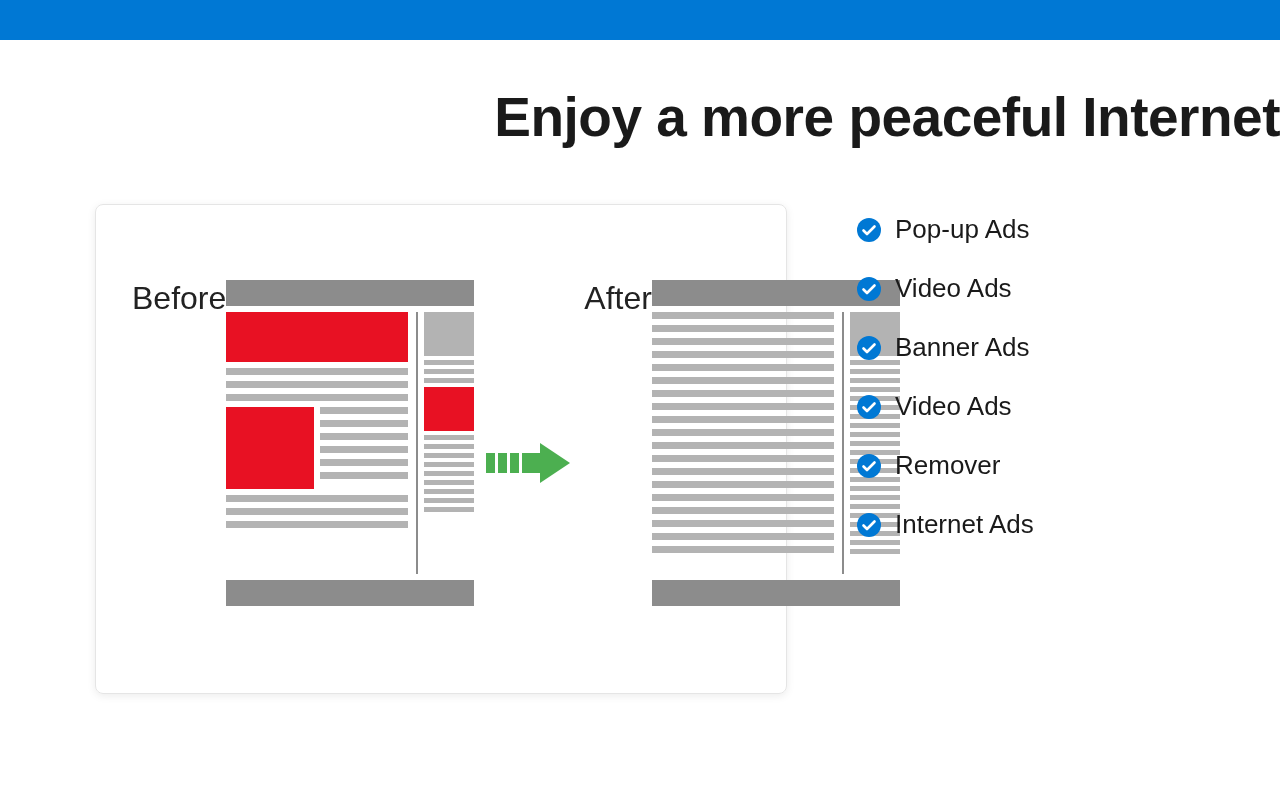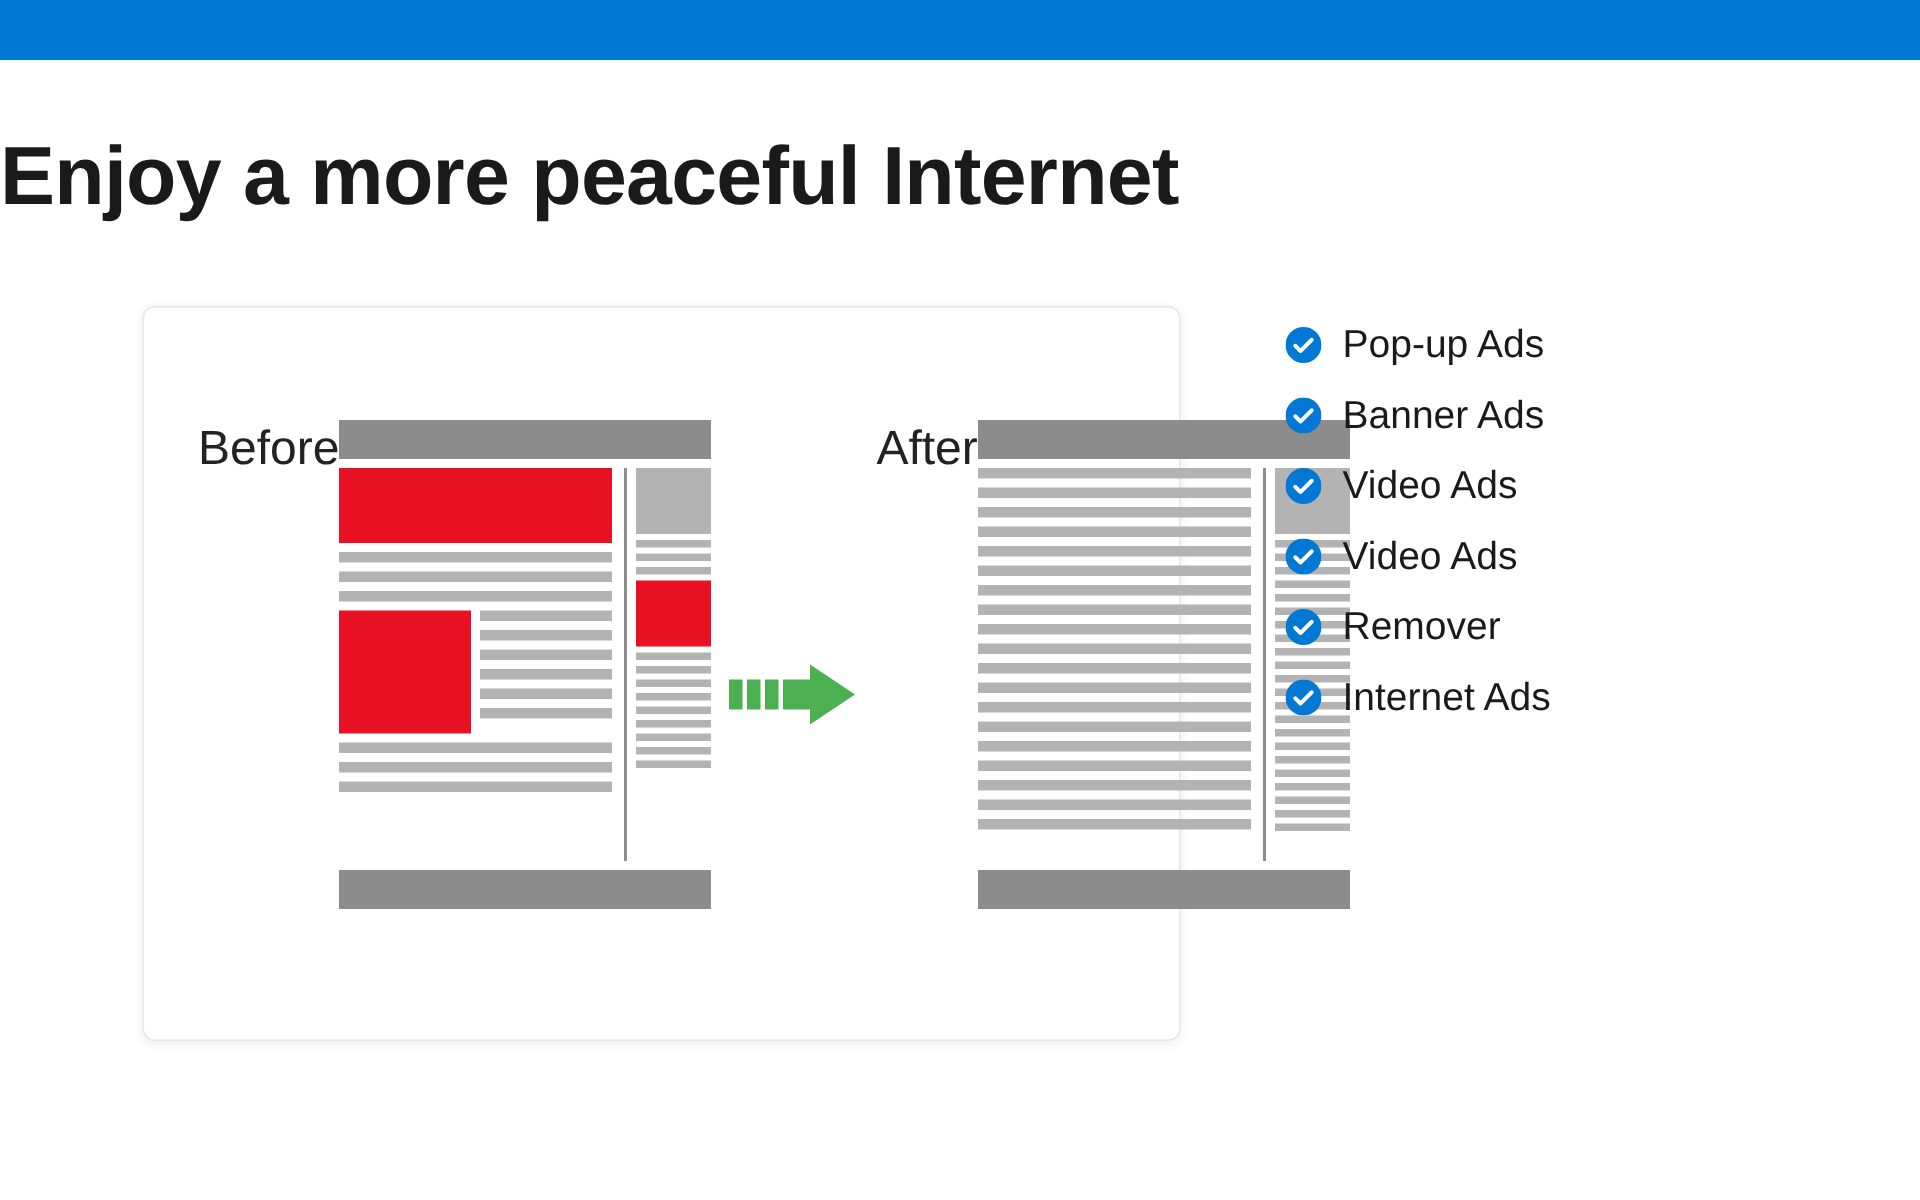--- a/index.html
+++ b/index.html
@@ -9,21 +9,21 @@
       height: 800px;
       background: #fff;
       overflow: hidden;
     }
     .top-bar {
       width: 100%;
       height: 40px;
       background: #0078d4;
     }
     .main-heading {
-      text-align: left;
+      text-align: right;
       font-size: 55px;
       font-weight: 700;
       color: #1a1a1a;
       margin-top: 45px;
       margin-bottom: 55px;
       letter-spacing: -0.5px;
     }
     .content {
       display: flex;
       align-items: flex-start;
@@ -151,21 +151,21 @@
     .features-title {
       font-size: 28px;
       font-weight: 700;
       color: #1a1a1a;
       margin-bottom: 22px;
     }
     .feature-list {
       list-style: none;
       display: flex;
       flex-direction: column;
-      gap: 16px;
+      gap: 28px;
     }
     .feature-item {
       display: flex;
       align-items: center;
       gap: 14px;
       font-size: 26px;
       color: #1a1a1a;
     }
     .check-icon {
       width: 24px;
@@ -307,28 +307,28 @@
           <circle cx="12" cy="12" r="12" fill="#0078d4"></circle>
           <path d="M6.5 12.5 L10 16 L17.5 8.5" stroke="#fff" stroke-width="2.6" fill="none" stroke-linecap="round" stroke-linejoin="round"></path>
         </svg>
         <span>Pop-up Ads</span>
       </li>
       <li class="feature-item">
         <svg class="check-icon" viewBox="0 0 24 24">
           <circle cx="12" cy="12" r="12" fill="#0078d4"></circle>
           <path d="M6.5 12.5 L10 16 L17.5 8.5" stroke="#fff" stroke-width="2.6" fill="none" stroke-linecap="round" stroke-linejoin="round"></path>
         </svg>
+        <span>Video Ads</span>
+      </li>
+      <li class="feature-item">
+        <svg class="check-icon" viewBox="0 0 24 24">
+          <circle cx="12" cy="12" r="12" fill="#0078d4"></circle>
+          <path d="M6.5 12.5 L10 16 L17.5 8.5" stroke="#fff" stroke-width="2.6" fill="none" stroke-linecap="round" stroke-linejoin="round"></path>
+        </svg>
         <span>Banner Ads</span>
-      </li>
-      <li class="feature-item">
-        <svg class="check-icon" viewBox="0 0 24 24">
-          <circle cx="12" cy="12" r="12" fill="#0078d4"></circle>
-          <path d="M6.5 12.5 L10 16 L17.5 8.5" stroke="#fff" stroke-width="2.6" fill="none" stroke-linecap="round" stroke-linejoin="round"></path>
-        </svg>
-        <span>Video Ads</span>
       </li>
       <li class="feature-item">
         <svg class="check-icon" viewBox="0 0 24 24">
           <circle cx="12" cy="12" r="12" fill="#0078d4"></circle>
           <path d="M6.5 12.5 L10 16 L17.5 8.5" stroke="#fff" stroke-width="2.6" fill="none" stroke-linecap="round" stroke-linejoin="round"></path>
         </svg>
         <span>Video Ads</span>
       </li>
       <li class="feature-item">
         <svg class="check-icon" viewBox="0 0 24 24">

